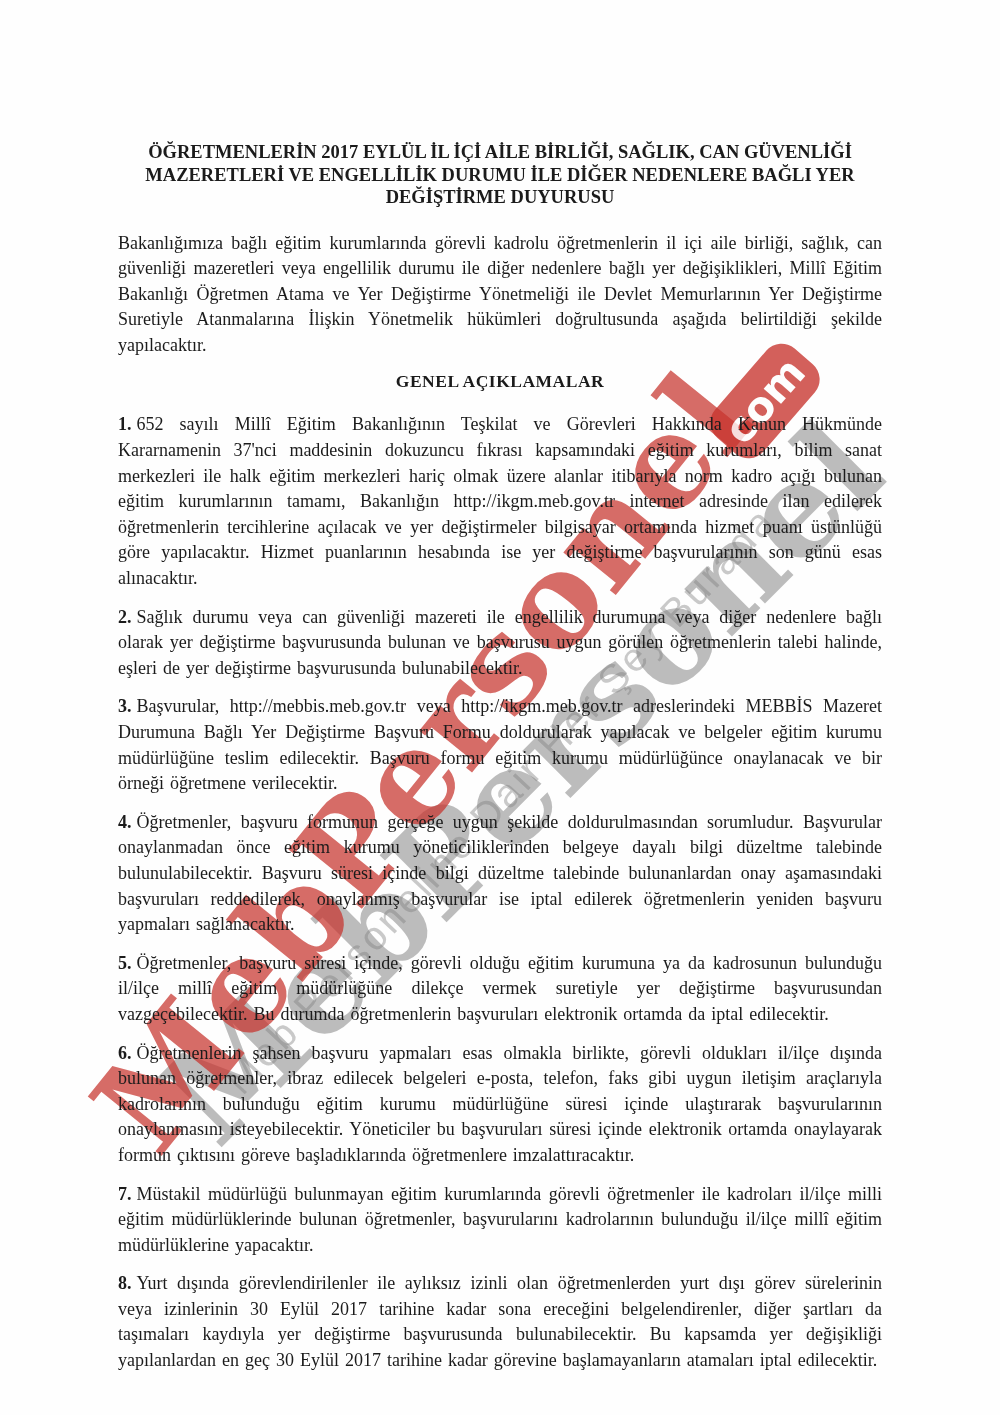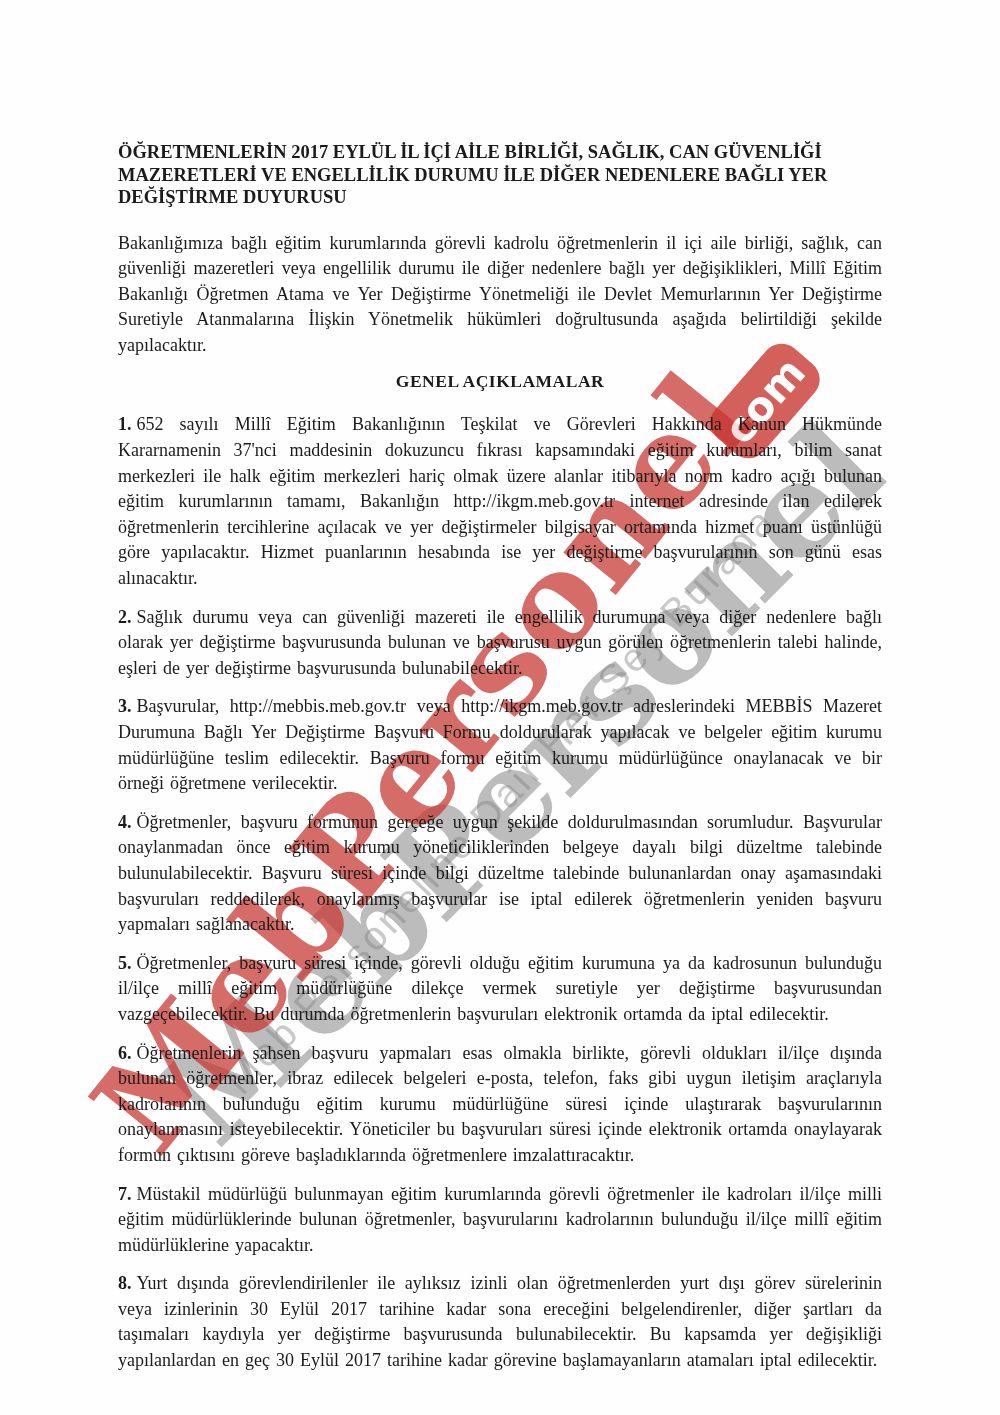--- a/index.html
+++ b/index.html
@@ -72,20 +72,21 @@
   .content {
     position:absolute;
     left:118px; top:141px; width:764px;
     z-index:1;
   }
   .doc-title {
     margin:0 0 22px 0;
     font-size:18.5px;
     line-height:22.5px;
     font-weight:bold;
+    text-align:center;
   }
   .para {
     margin:0 0 13px 0;
     font-size:18px;
     line-height:25.6px;
     text-align:justify;
     word-spacing:1.5px;
   }
   .section-heading {
     margin:12px 0 20px 0;

